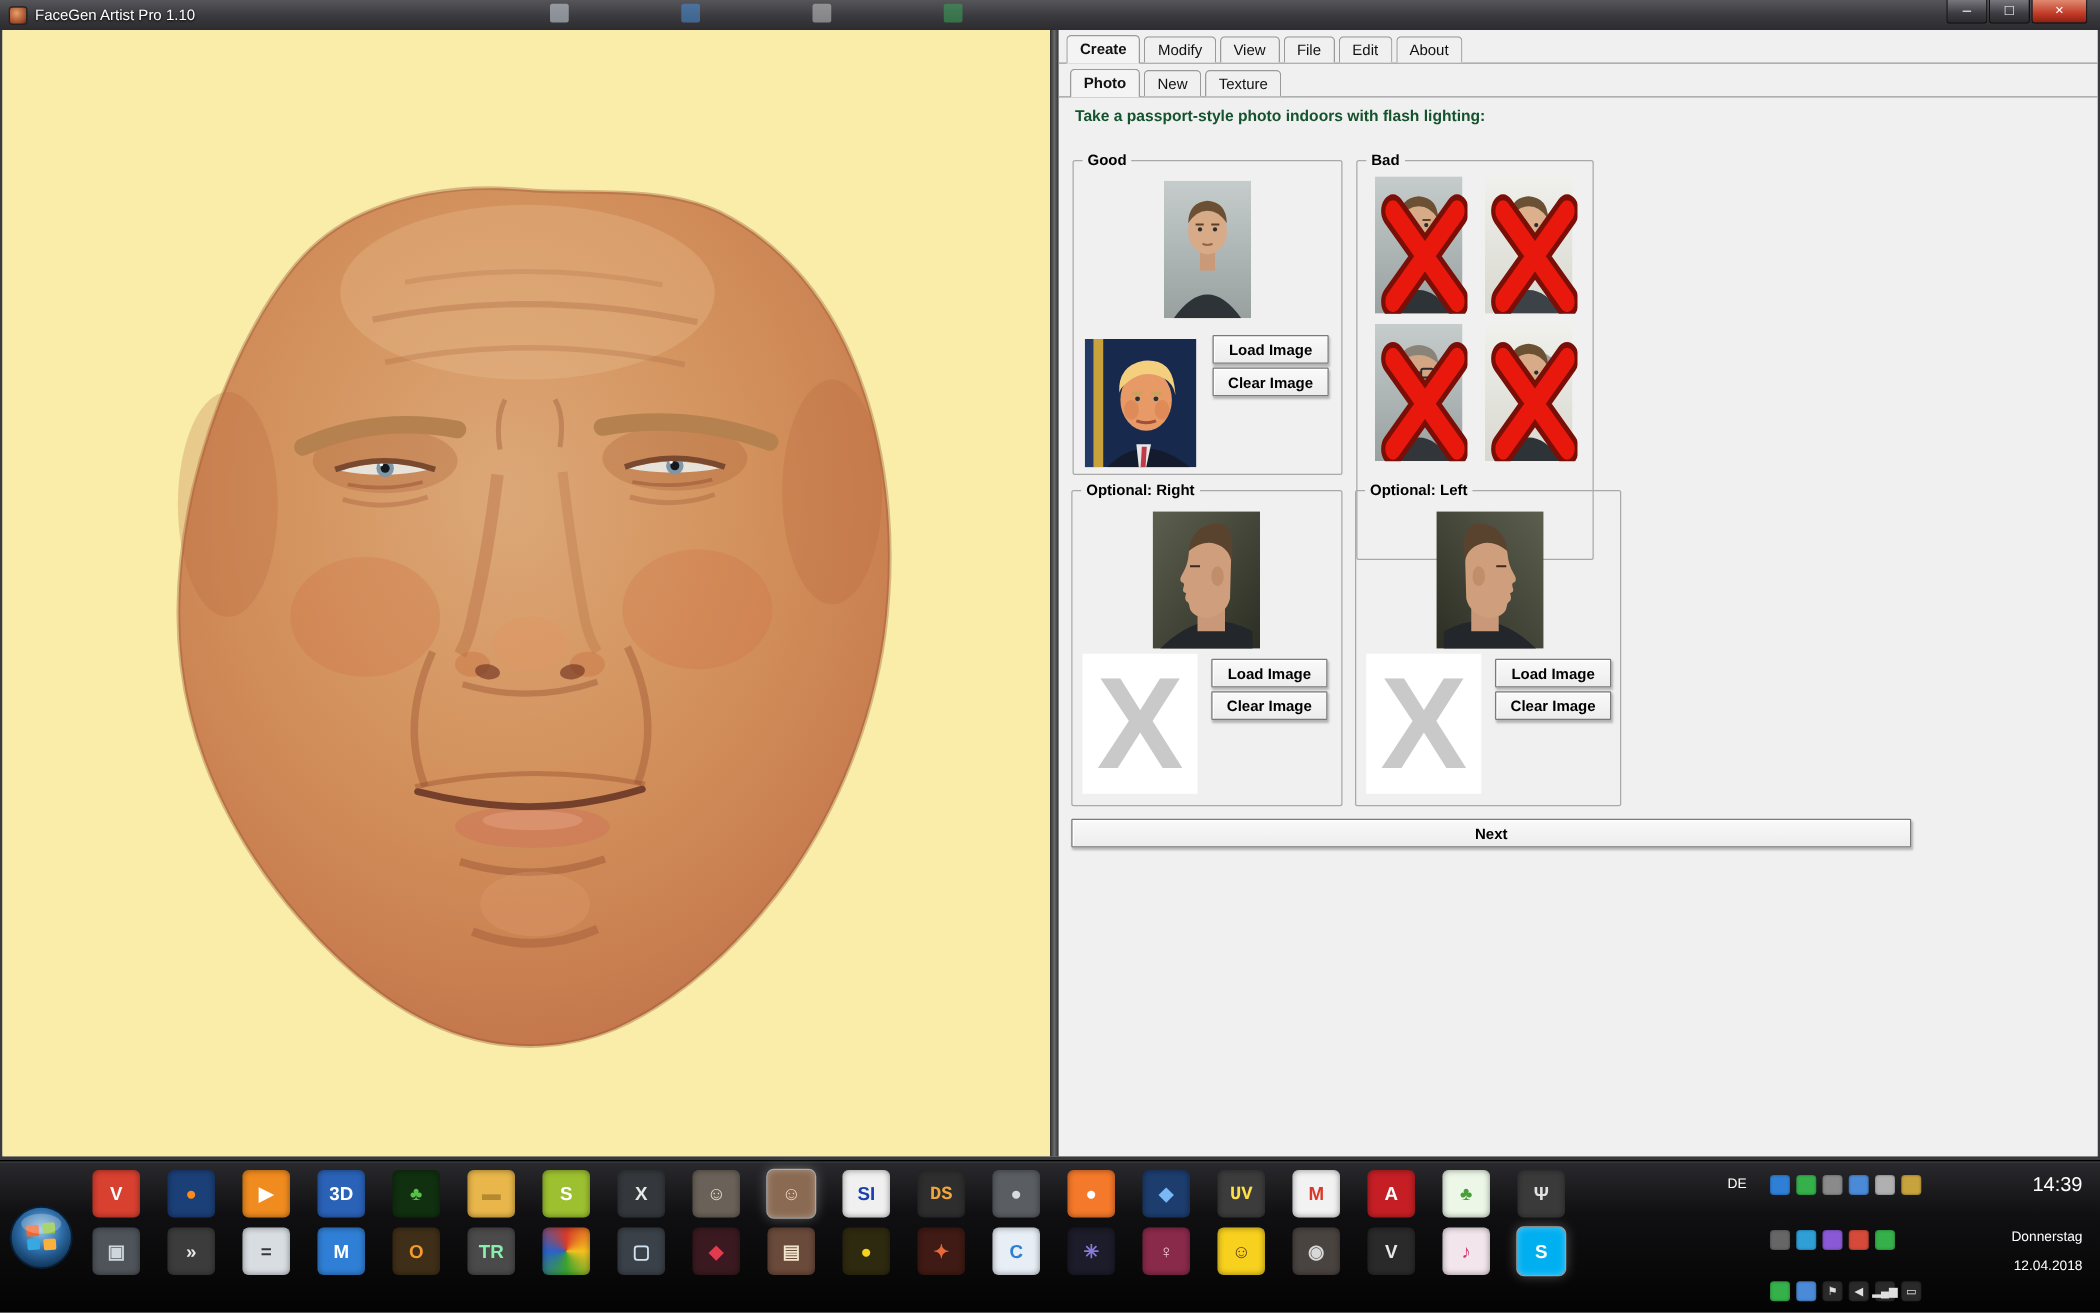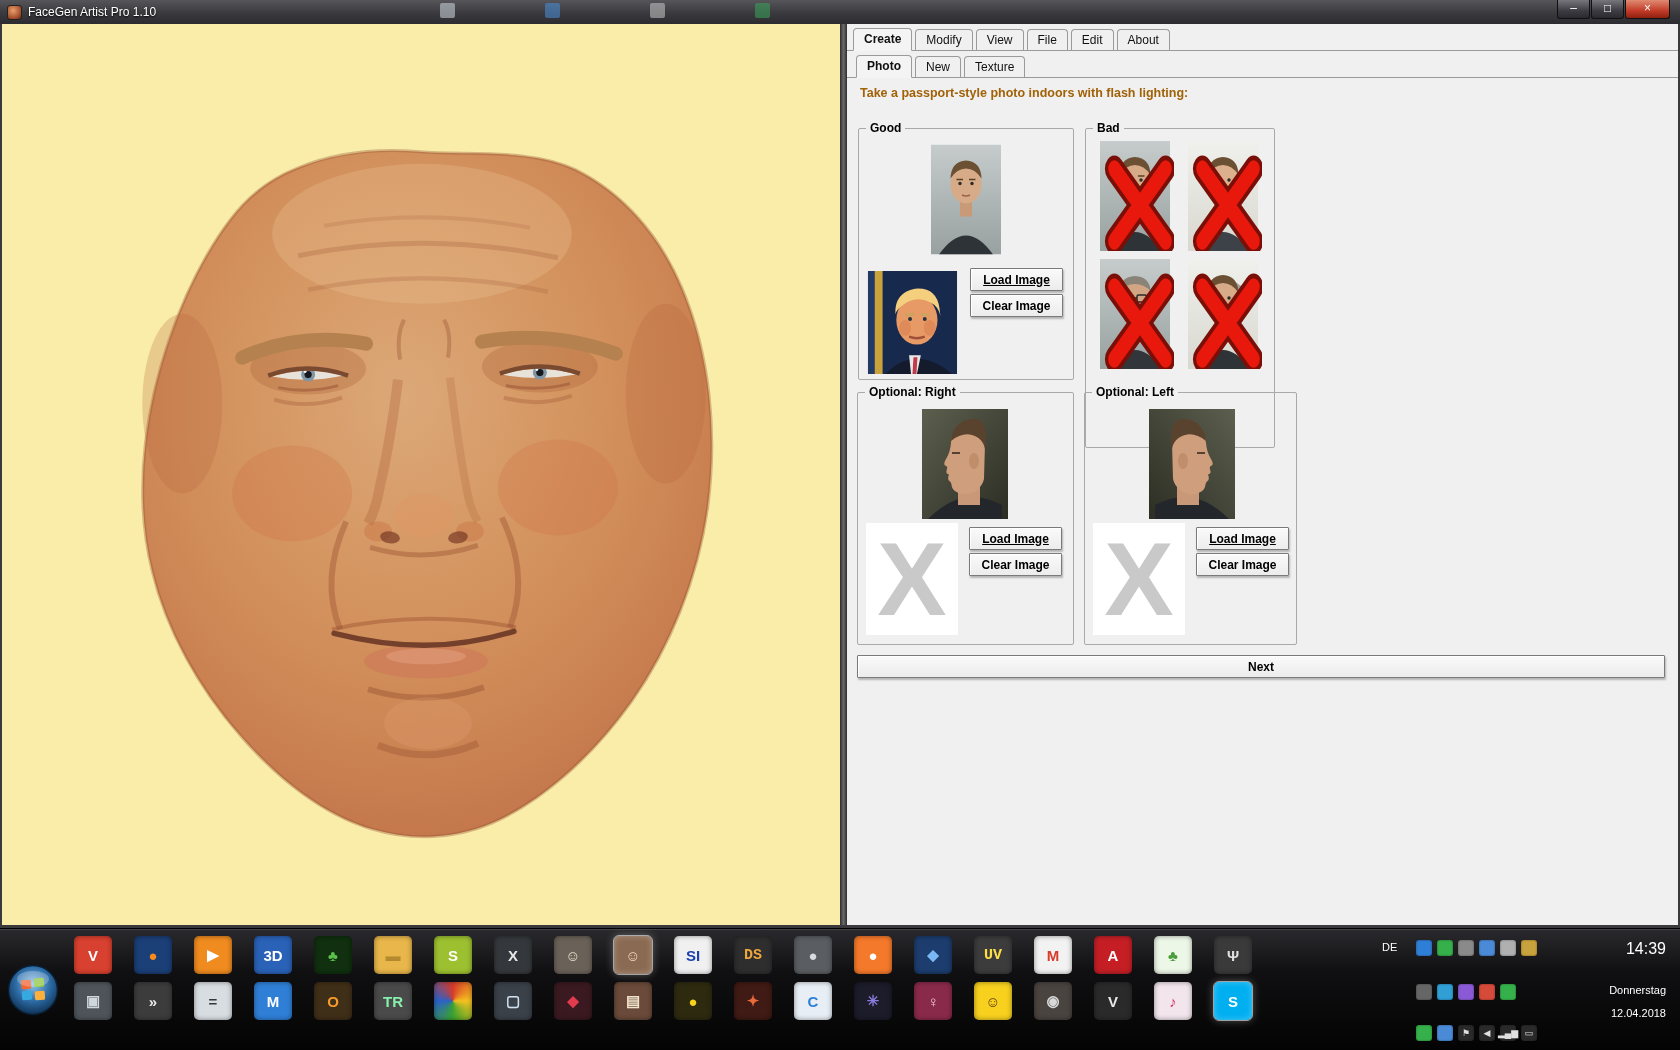--- a/index.html
+++ b/index.html
@@ -34,21 +34,21 @@
   .tabbar { position:absolute; left:0; right:0; display:flex; align-items:flex-end; gap:3px;
     border-bottom:1px solid #9a9a9a; }
   .tabbar.row1 { top:3px; height:24px; padding-left:6px; }
   .tabbar.row2 { top:30px; height:24px; padding-left:9px; }
   .tab { padding:3px 10px 3px; font-size:12px; color:#111; background:#f0f0f0;
     border:1px solid #9a9a9a; border-bottom:none; border-radius:4px 4px 0 0; margin-bottom:0;
     position:relative; cursor:pointer; white-space:nowrap; }
   .tab.active { font-weight:bold; background:#f4f4f4; padding-bottom:4px; margin-bottom:-1px;
     border-bottom:1px solid #f4f4f4; z-index:2; }
 
-  .instruction { position:absolute; left:13px; top:62px; font-size:12.5px; font-weight:bold; color:#a16207; }
+  .instruction { position:absolute; left:13px; top:62px; font-size:12.5px; font-weight:bold; color:#14532d; }
 
   
   .groupbox { position:absolute; border:1px solid #a9a9a9; border-radius:2px; }
   .gb-title { position:absolute; top:-8px; left:7px; background:var(--panel_bg,#f0f0f0);
     padding:0 4px; font-size:12px; font-weight:bold; color:#000; }
   #gb-good  { left:11px;  top:104px; width:216px; height:252px;text-align:right; }
   #gb-bad   { left:238px; top:104px; width:190px; height:320px; }
   #gb-right { left:10px;  top:368px; width:217px; height:253px; }
   #gb-left  { left:237px; top:368px; width:213px; height:253px; }
 
@@ -65,26 +65,26 @@
   .b4 { left:98px; top:130px; width:78px; height:110px; }
   .prof { left:64px; top:16px; width:86px; height:110px; }
   .placeholder { position:absolute; left:8px; top:130px; width:92px; height:112px; background:#fff;
     color:#c9c9c9; font-weight:bold; font-size:104px; line-height:104px;
     display:flex; align-items:center; justify-content:center; }
 
   .btn { position:absolute; background:linear-gradient(#fafafa,#ececec); border:1px solid #7a7a7a;
     box-shadow: inset 1px 1px 0 #fff, 1px 2px 2px rgba(0,0,0,.25);
     font-family:"Liberation Sans",sans-serif; font-size:12px; font-weight:bold; color:#000;
     display:flex; align-items:center; justify-content:center; cursor:pointer; border-radius:1px; }
-  .btn-load  { left:111px; width:93px; height:23px;text-decoration:underline; }
+  .btn-load  { left:111px; width:93px; height:23px; }
   .btn-clear { left:111px; width:93px; height:23px; }
   #gb-good .btn-load  { top:139px; } #gb-good .btn-clear { top:165px; }
   #gb-right .btn-load, #gb-left .btn-load  { top:134px; }
   #gb-right .btn-clear, #gb-left .btn-clear { top:160px; }
-  #next-btn { left:10px; top:631px; width:808px; height:23px; }
+  #next-btn { left:10px; top:631px; width:672px; height:23px; }
 
   
   #taskbar { position:absolute; left:0; top:928px; width:1680px; height:122px;
     background:linear-gradient(180deg,#2a2a2e,#101012 35%,var(--taskbar_bg,#030303));
     border-top:1px solid #000; box-shadow:inset 0 1px 0 rgba(255,255,255,.12); }
   .orb { position:absolute; left:6px; top:34px; width:54px; height:54px; cursor:pointer; }
   .rows { position:absolute; left:74px; top:6px; }
   .ticon-row { display:flex; gap:22px; height:40px; margin-bottom:6px; align-items:center; }
   .ticon { width:38px; height:38px; border-radius:5px; display:flex; align-items:center; justify-content:center;
     font-weight:bold; font-size:15px; box-shadow:inset 0 0 5px rgba(0,0,0,.45); cursor:pointer; flex:0 0 auto; }

